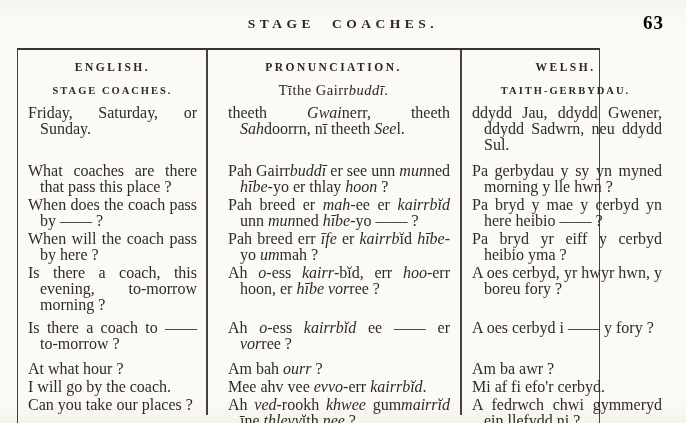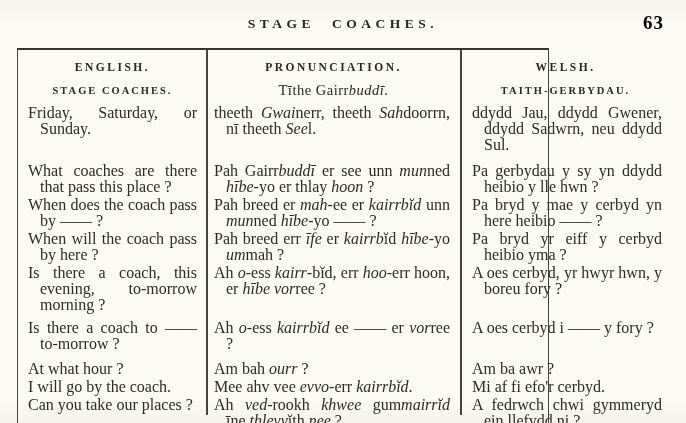--- a/index.html
+++ b/index.html
@@ -17,21 +17,21 @@
   .running-title{
     position:absolute;left:0;right:0;top:4px;text-align:center;
     font-size:13.5px;font-weight:bold;letter-spacing:4.5px;word-spacing:9px;
     color:#2b2824;
   }
   .page-number{
     position:absolute;right:22px;top:0;
     font-size:19px;font-weight:bold;color:#000000;letter-spacing:1px;
   }
   .phrase-table{
-    position:absolute;left:17px;top:48px;width:532px;bottom:0;
+    position:absolute;left:17px;top:48px;width:583px;bottom:0;
     border-top:2px solid #38342f;
     border-left:1.5px solid #45413b;
     border-right:1.5px solid #45413b;
     border-bottom:none;
     box-sizing:border-box;
   }
   .divider{
     position:absolute;top:0;bottom:8px;width:1.5px;
     background:#45413b;
   }
@@ -46,21 +46,21 @@
   .cell{
     font-size:16px;line-height:16px;
     padding:0 9px 2px 10px;
     box-sizing:border-box;
   }
   .cell.phrase{
     text-align:justify;
     padding-left:22px;text-indent:-12px;
   }
   .cell.cy{padding-left:24px;padding-right:8px;}
-  .cell.pron{padding-left:20px;padding-right:10px;}
+  .cell.pron{padding-left:34px;padding-right:10px;}
   .col-label{
     text-align:center;font-weight:bold;font-size:11.5px;line-height:15px;
     letter-spacing:2.5px;padding-top:4px;color:#2b2722;
   }
   .col-sub{
     text-align:center;font-weight:bold;font-size:10.5px;line-height:13px;
     letter-spacing:2px;padding-top:7px;color:#2b2722;
   }
   .col-sub.pron-sub{
     font-weight:normal;font-size:14.5px;letter-spacing:0.5px;line-height:14px;padding-top:6px;
@@ -101,21 +101,21 @@
 
     <div class="trow">
       <div class="cell phrase intro">Friday, Saturday, or Sunday.</div>
       <div class="cell phrase pron intro">theeth <i>Gwai</i>nerr, theeth <i>Sah</i>doorrn, nī theeth <i>See</i>l.</div>
       <div class="cell phrase cy intro">ddydd Jau, ddydd Gwener, ddydd Sadwrn, neu ddydd Sul.</div>
     </div>
 
     <div class="trow">
       <div class="cell phrase">What coaches are there that pass this place ?</div>
       <div class="cell phrase pron">Pah Gairr<i>buddī</i> er see unn <i>mun</i>ned <i>hībe</i>-yo er thlay <i>hoon</i> ?</div>
-      <div class="cell phrase cy">Pa gerbydau y sy yn ddydd heibio y lle hwn ?</div>
+      <div class="cell phrase cy">Pa gerbydau y sy yn myned morning y lle hwn ?</div>
     </div>
 
     <div class="trow">
       <div class="cell phrase">When does the coach pass by —— ?</div>
       <div class="cell phrase pron">Pah breed er <i>mah</i>-ee er <i>kairrbĭd</i> unn <i>mun</i>ned <i>hībe</i>-yo —— ?</div>
       <div class="cell phrase cy">Pa bryd y mae y cerbyd yn here heibio —— ?</div>
     </div>
 
     <div class="trow">
       <div class="cell phrase">When will the coach pass by here ?</div>

